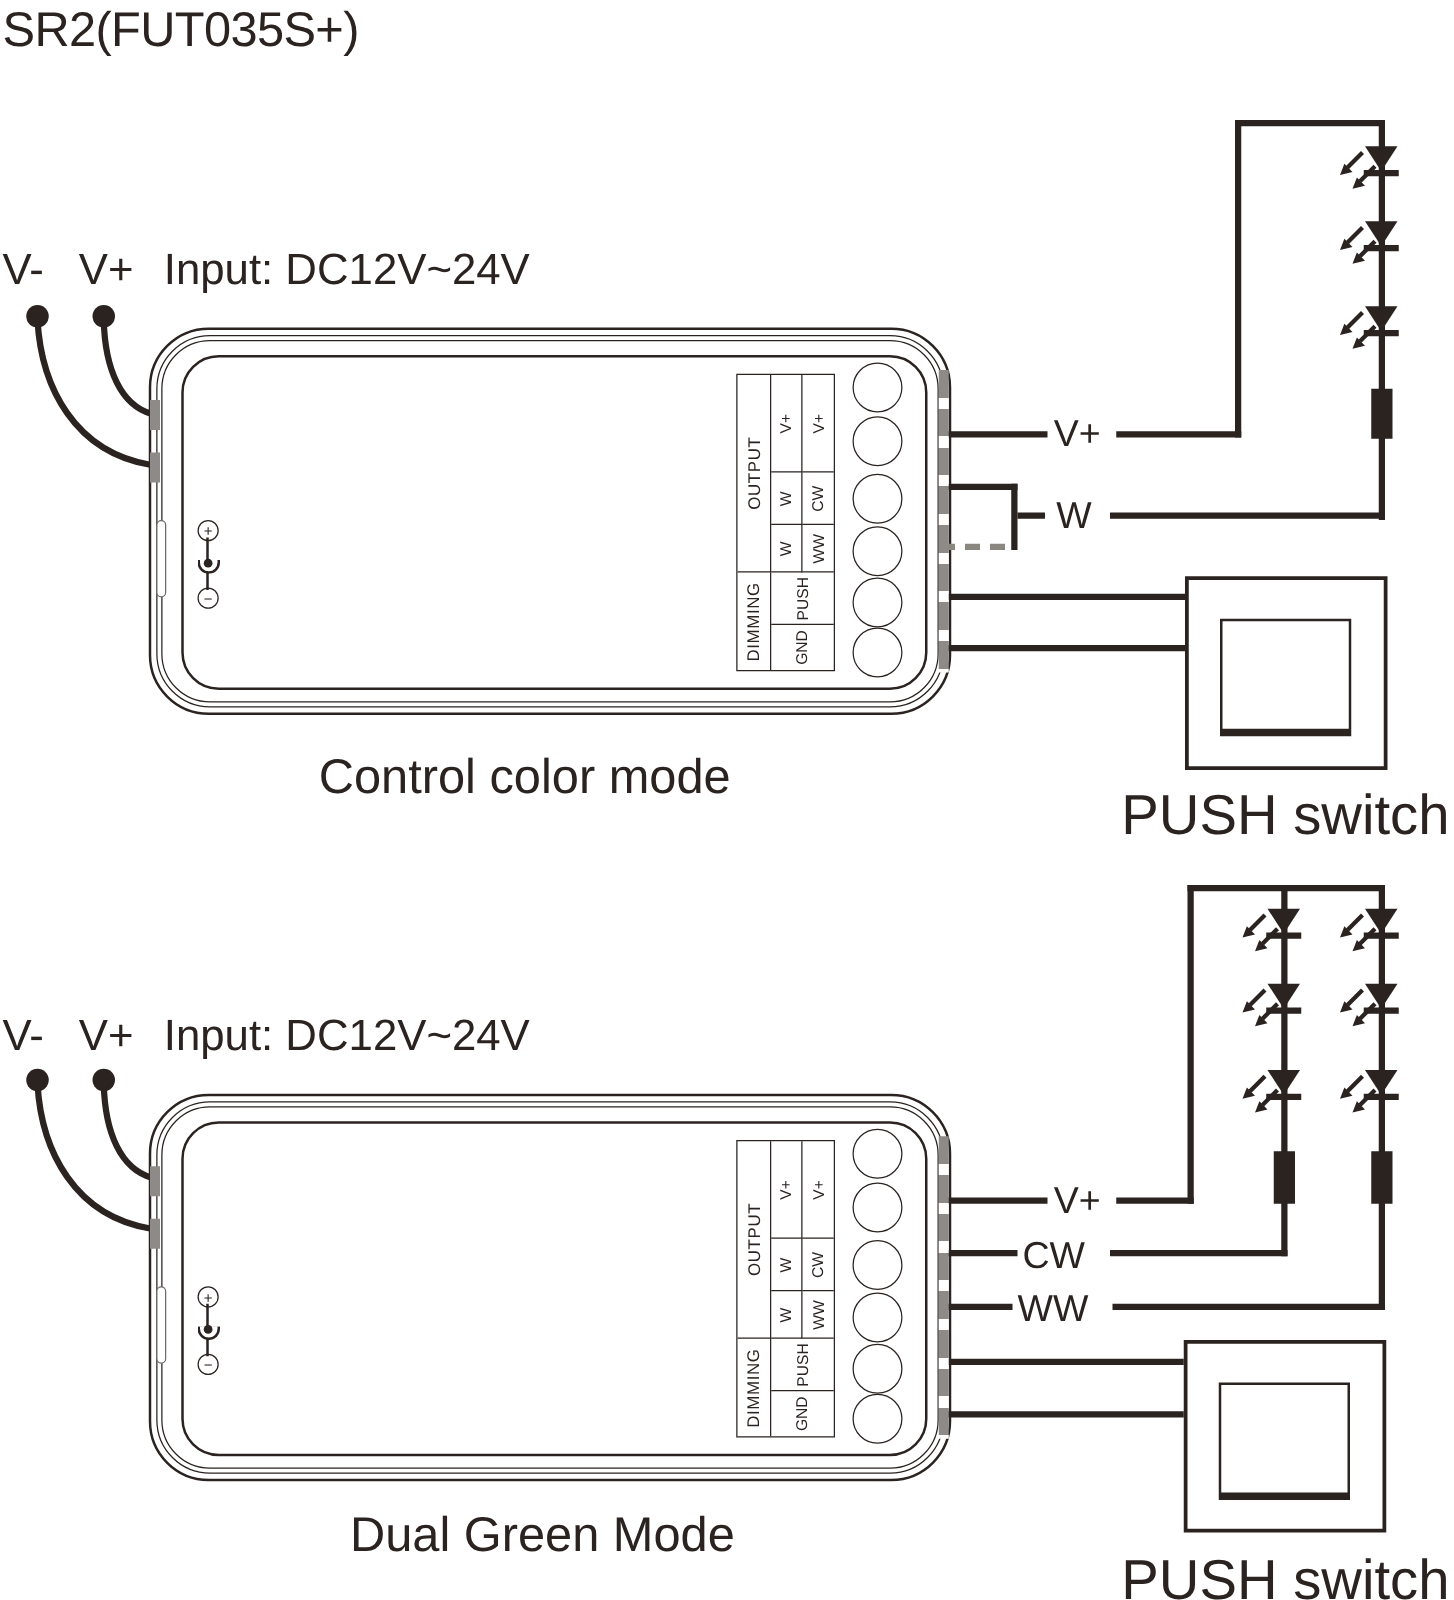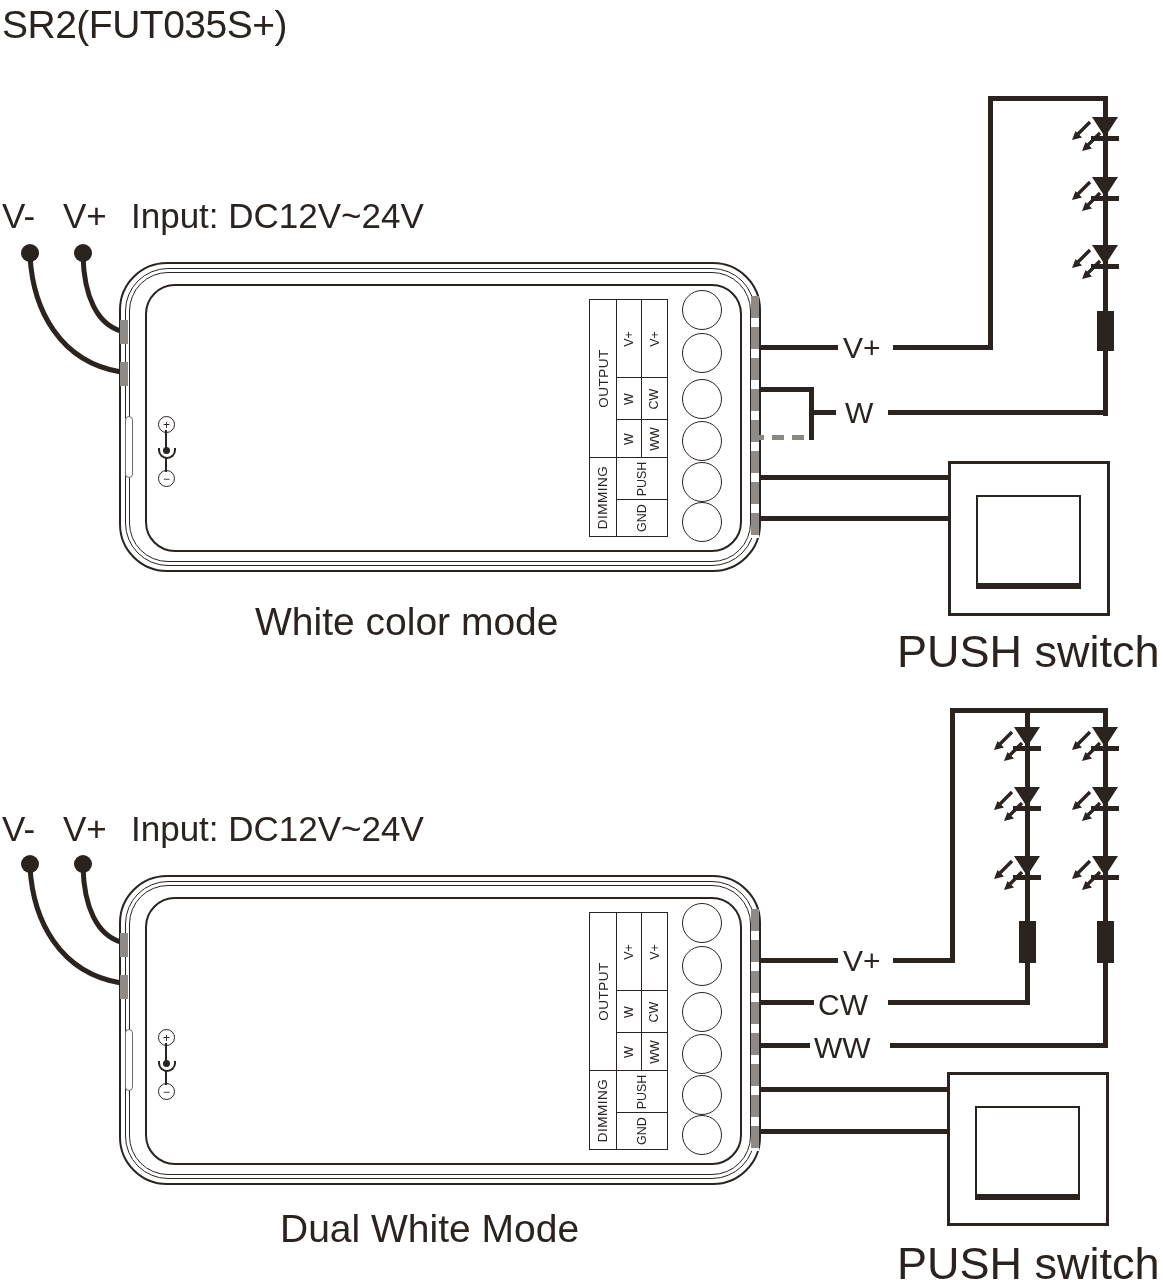--- a/index.html
+++ b/index.html
@@ -242,21 +242,21 @@
 <div class="wire-label" style="left:845px;top:396px">W</div>
 <div class="wire" style="left:888px;top:410px;width:218px;height:5px"></div>
 
 <div class="wire" style="left:752px;top:475px;width:198px;height:5px"></div>
 <div class="wire" style="left:752px;top:516px;width:198px;height:5px"></div>
 
 <div class="pswitch" style="left:948px;top:461px;height:149px">
   <div class="btn"></div>
 </div>
 <div class="switch-caption" style="left:897px;top:626px">PUSH switch</div>
-<div class="caption" style="left:255px;top:600px">White color mode</div>
+<div class="caption" style="left:255px;top:600px">Control color mode</div>
 
 <div class="in-label" style="left:2px;top:809px">V-</div>
 <div class="in-label" style="left:63px;top:809px">V+</div>
 <div class="in-label" style="left:131px;top:809px;font-weight:400">Input: DC12V~24V</div>
 
 <div class="controller" style="left:119px;top:875px">
   <div class="ledge" style="left:-1px;top:56px"></div>
   <div class="ledge" style="left:-1px;top:98px"></div>
   <div class="lslot"></div>
   <div class="rrail"></div>
@@ -399,13 +399,13 @@
 <div class="wire-label" style="left:814px;top:1031px">WW</div>
 <div class="wire" style="left:890px;top:1043px;width:218px;height:5px"></div>
 
 <div class="wire" style="left:752px;top:1087px;width:197px;height:5px"></div>
 <div class="wire" style="left:752px;top:1129px;width:197px;height:5px"></div>
 
 <div class="pswitch" style="left:947px;top:1072px;height:148px">
   <div class="btn"></div>
 </div>
 <div class="switch-caption" style="left:897px;top:1238px">PUSH switch</div>
-<div class="caption" style="left:280px;top:1207px">Dual White Mode</div>
+<div class="caption" style="left:280px;top:1207px">Dual Green Mode</div>
 
 </body></html>

